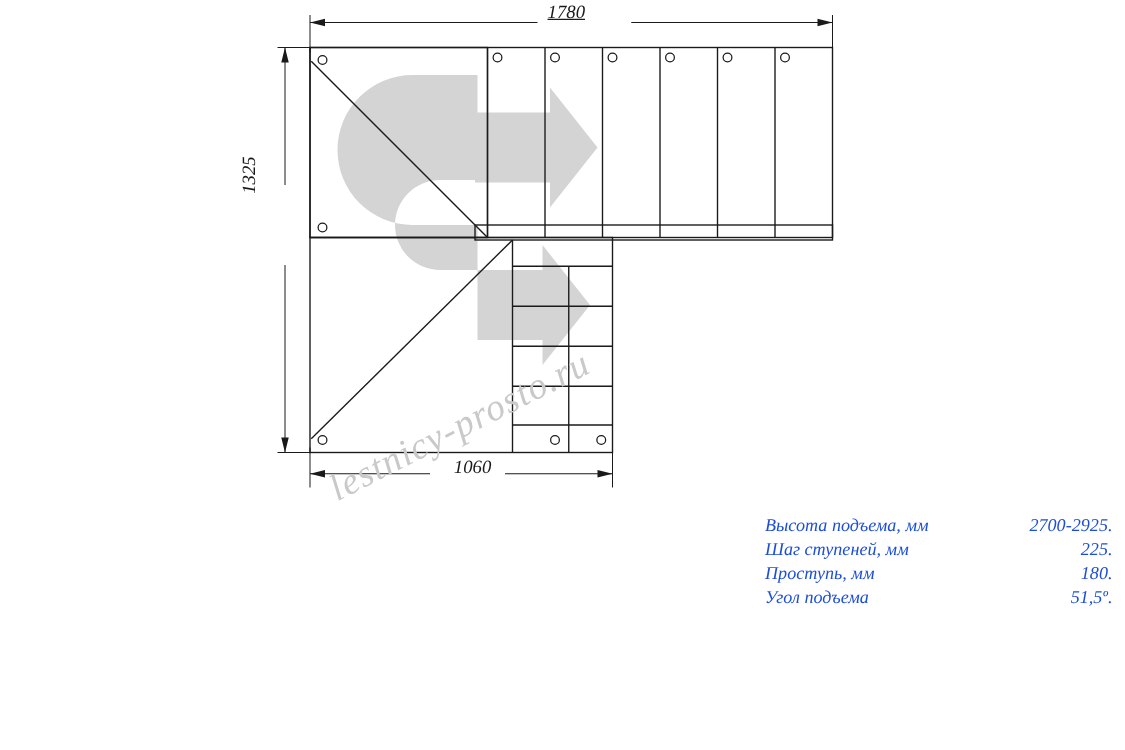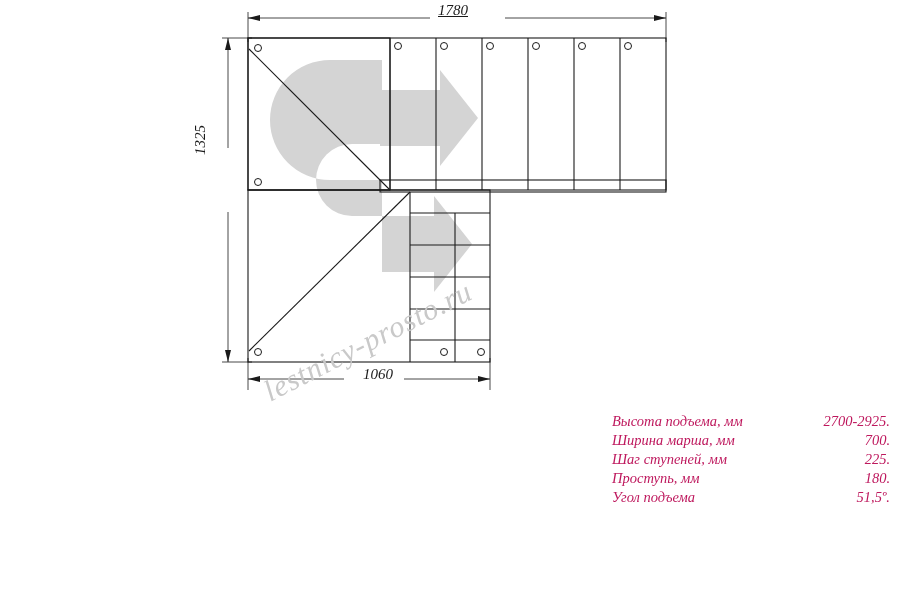--- a/index.html
+++ b/index.html
@@ -67,21 +67,21 @@
     width: 278px;
   }
   #spec-table table {
     border-collapse: collapse;
     width: 100%;
   }
   #spec-table td {
     font-family: "Liberation Serif", serif;
     font-style: italic;
     font-size: 14.5px;
-    color: #be185d;
+    color: #1d4ed8;
     padding: 1px 0;
     line-height: 17px;
   }
   #spec-table td.spec-name {
     text-align: left;
     white-space: nowrap;
   }
   #spec-table td.spec-value {
     text-align: right;
     white-space: nowrap;
@@ -193,24 +193,20 @@
   <div class="watermark">lestnicy-prosto.ru</div>
 
   <div id="spec-table">
     <table>
       <tbody>
         <tr>
           <td class="spec-name">Высота подъема, мм</td>
           <td class="spec-value">2700-2925.</td>
         </tr>
         <tr>
-          <td class="spec-name">Ширина марша, мм</td>
-          <td class="spec-value">700.</td>
-        </tr>
-        <tr>
           <td class="spec-name">Шаг ступеней, мм</td>
           <td class="spec-value">225.</td>
         </tr>
         <tr>
           <td class="spec-name">Проступь, мм</td>
           <td class="spec-value">180.</td>
         </tr>
         <tr>
           <td class="spec-name">Угол подъема</td>
           <td class="spec-value">51,5º.</td>

